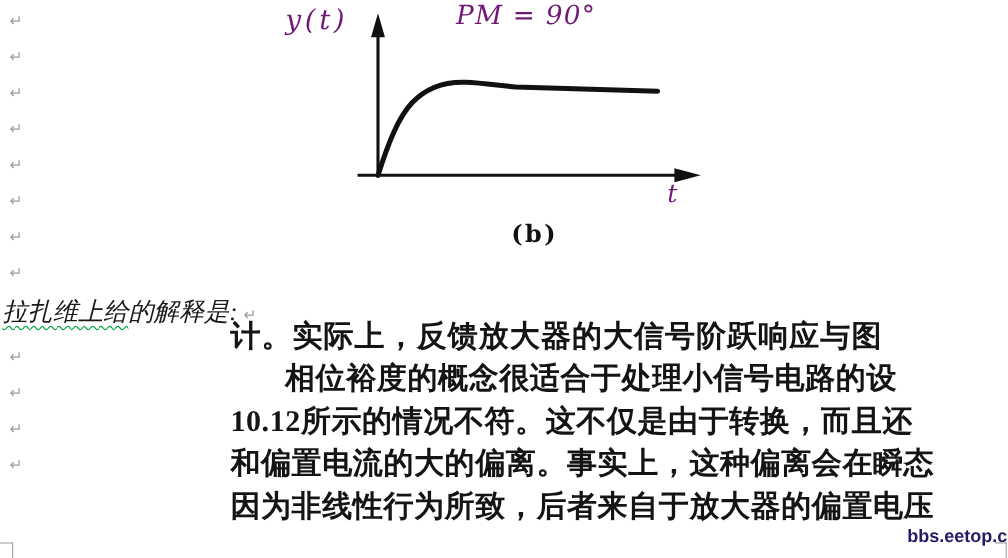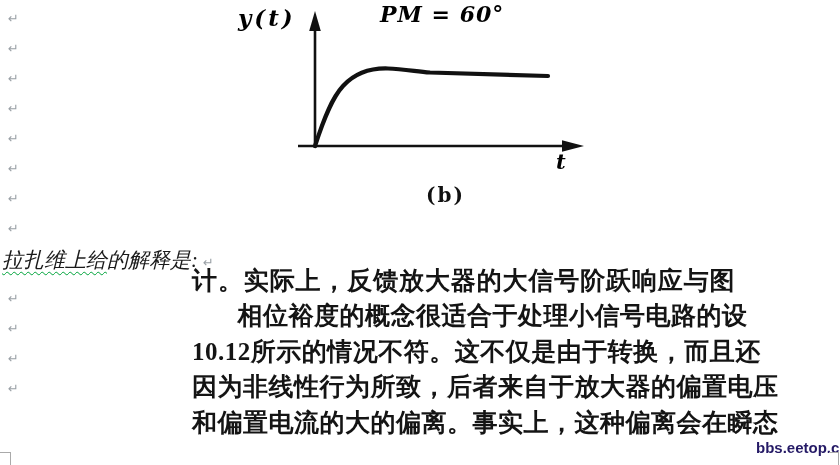--- a/index.html
+++ b/index.html
@@ -27,23 +27,23 @@
   .figure {
     position: absolute;
     left: 230px;
     top: 0;
     width: 358px;
     height: 215px;
   }
   .figure svg { position: absolute; left: 0; top: 0; }
   .fig-label {
     position: absolute;
-    color: #000000;
+    color: #701a75;
     font-family: "DejaVu Serif", serif;
-    font-weight: bold;
+    font-weight: normal;
     font-style: italic;
   }
   .fig-ylabel { left: 8px; top: 4px; font-size: 23px; letter-spacing: 3px; }
   .fig-title  { left: 150px; top: 1px; font-size: 22px; letter-spacing: 1px; }
   .fig-xlabel { left: 326px; top: 149px; font-size: 21px; }
   .fig-caption {
     position: absolute; left: 196px; top: 183px;
     color: #111; font-weight: 600; font-style: normal;
     font-family: "DejaVu Serif", serif; font-size: 20px; letter-spacing: 2px;
   }
@@ -146,33 +146,33 @@
 
       <line x1="85" y1="24" x2="85" y2="148" stroke="#111" stroke-width="2.6"></line>
       <polygon points="85,11 79.2,31 90.8,31" fill="#111"></polygon>
 
       <line x1="68" y1="146" x2="340" y2="146" stroke="#111" stroke-width="2.6"></line>
       <polygon points="354,146 332,140.2 332,151.8" fill="#111"></polygon>
 
       <path d="M 85 146 C 94 118, 102 98, 113 86 C 126 72, 142 68, 158 68.5 C 172 69, 184 71, 200 72.5 L 318 76" fill="none" stroke="#111" stroke-width="4.2" stroke-linecap="round"></path>
     </svg>
     <span class="fig-label fig-ylabel">y(t)</span>
-    <span class="fig-label fig-title">PM = 60°</span>
+    <span class="fig-label fig-title">PM = 90°</span>
     <span class="fig-label fig-xlabel">t</span>
     <span class="fig-caption">(b)</span>
   </div>
 
   <div class="lead-line"><span class="squiggle">拉扎维上给</span><span>的解释是:</span><span class="rm-inline">↵</span></div>
 
   <div class="excerpt">
     <div class="line">计。实际上，反馈放大器的大信号阶跃响应与图</div>
     <div class="line first">相位裕度的概念很适合于处理小信号电路的设</div>
     <div class="line">10.12所示的情况不符。这不仅是由于转换，而且还</div>
+    <div class="line">和偏置电流的大的偏离。事实上，这种偏离会在瞬态</div>
     <div class="line">因为非线性行为所致，后者来自于放大器的偏置电压</div>
-    <div class="line">和偏置电流的大的偏离。事实上，这种偏离会在瞬态</div>
   </div>
 
   <div class="watermark">bbs.eetop.cn</div>
 
   <div class="corner-bl"></div>
   <div class="corner-br"></div>
 
 </div>
 
 </body></html>

